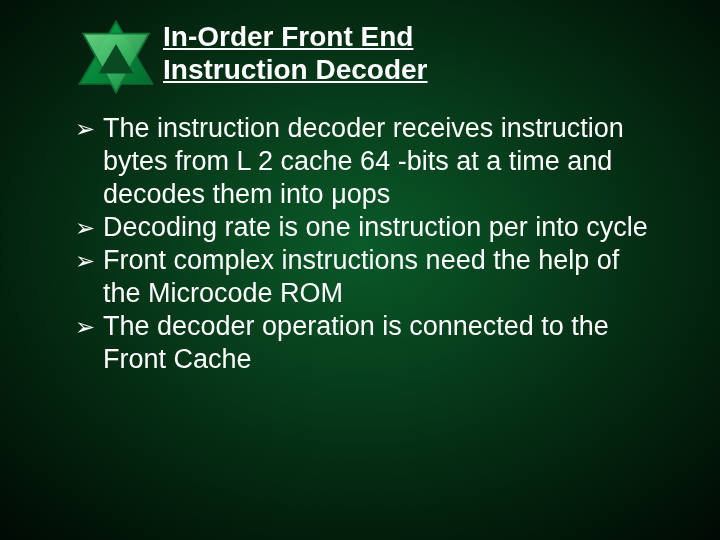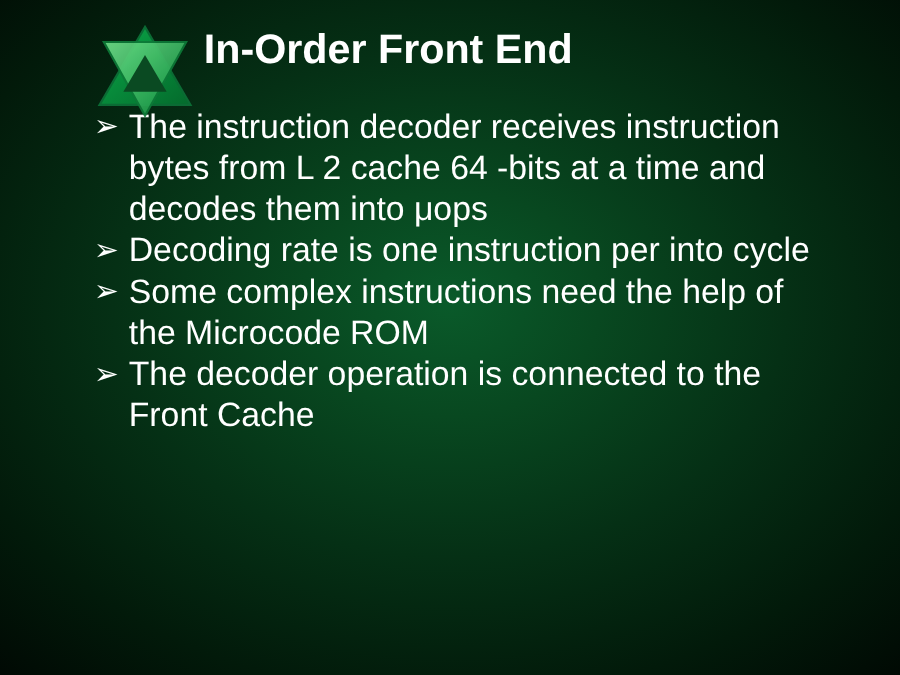--- a/index.html
+++ b/index.html
@@ -24,23 +24,24 @@
     top: 18px;
     width: 88px;
     height: 78px;
   }
   .title-block {
     margin-left: 88px;
     margin-top: 2px;
   }
   .title-line {
     color: #fff;
-    font-size: 33px;
+    font-size: 28px;
     font-weight: bold;
     line-height: 1.18;
+    text-decoration: underline;
   }
   .bullets {
     margin-top: 26px;
     margin-left: 0;
   }
   .bullet-item {
     color: #fff;
     font-size: 27px;
     line-height: 1.22;
     margin-bottom: 0;
@@ -74,34 +75,35 @@
         <stop offset="100%" stop-color="#0a8a3a"></stop>
       </linearGradient>
     </defs>
     <polygon points="50,4 92,76 8,76" fill="url(#g1)" stroke="#0b6b34" stroke-width="2"></polygon>
     <polygon points="50,86 12,18 88,18" fill="url(#g2)" stroke="#0e7a38" stroke-width="2" opacity="0.92"></polygon>
     <polygon points="50,30 70,64 30,64" fill="#0a4a22"></polygon>
   </svg>
 
   <div class="title-block">
     <div class="title-line">In-Order Front End</div>
+    <div class="title-line">Instruction Decoder</div>
   </div>
 
   <div class="bullets">
     <div class="bullet-item">
       <div class="bullet-mark">➢</div>
       <div class="bullet-text">The instruction decoder receives instruction bytes from L 2 cache 64 -bits at a time and decodes them into μops</div>
     </div>
     <div class="bullet-item">
       <div class="bullet-mark">➢</div>
       <div class="bullet-text">Decoding rate is one instruction per into cycle</div>
     </div>
     <div class="bullet-item">
       <div class="bullet-mark">➢</div>
-      <div class="bullet-text">Some complex instructions need the help of the Microcode ROM</div>
+      <div class="bullet-text">Front complex instructions need the help of the Microcode ROM</div>
     </div>
     <div class="bullet-item">
       <div class="bullet-mark">➢</div>
       <div class="bullet-text">The decoder operation is connected to the Front Cache</div>
     </div>
   </div>
 
 </div>
 
 </body></html>

